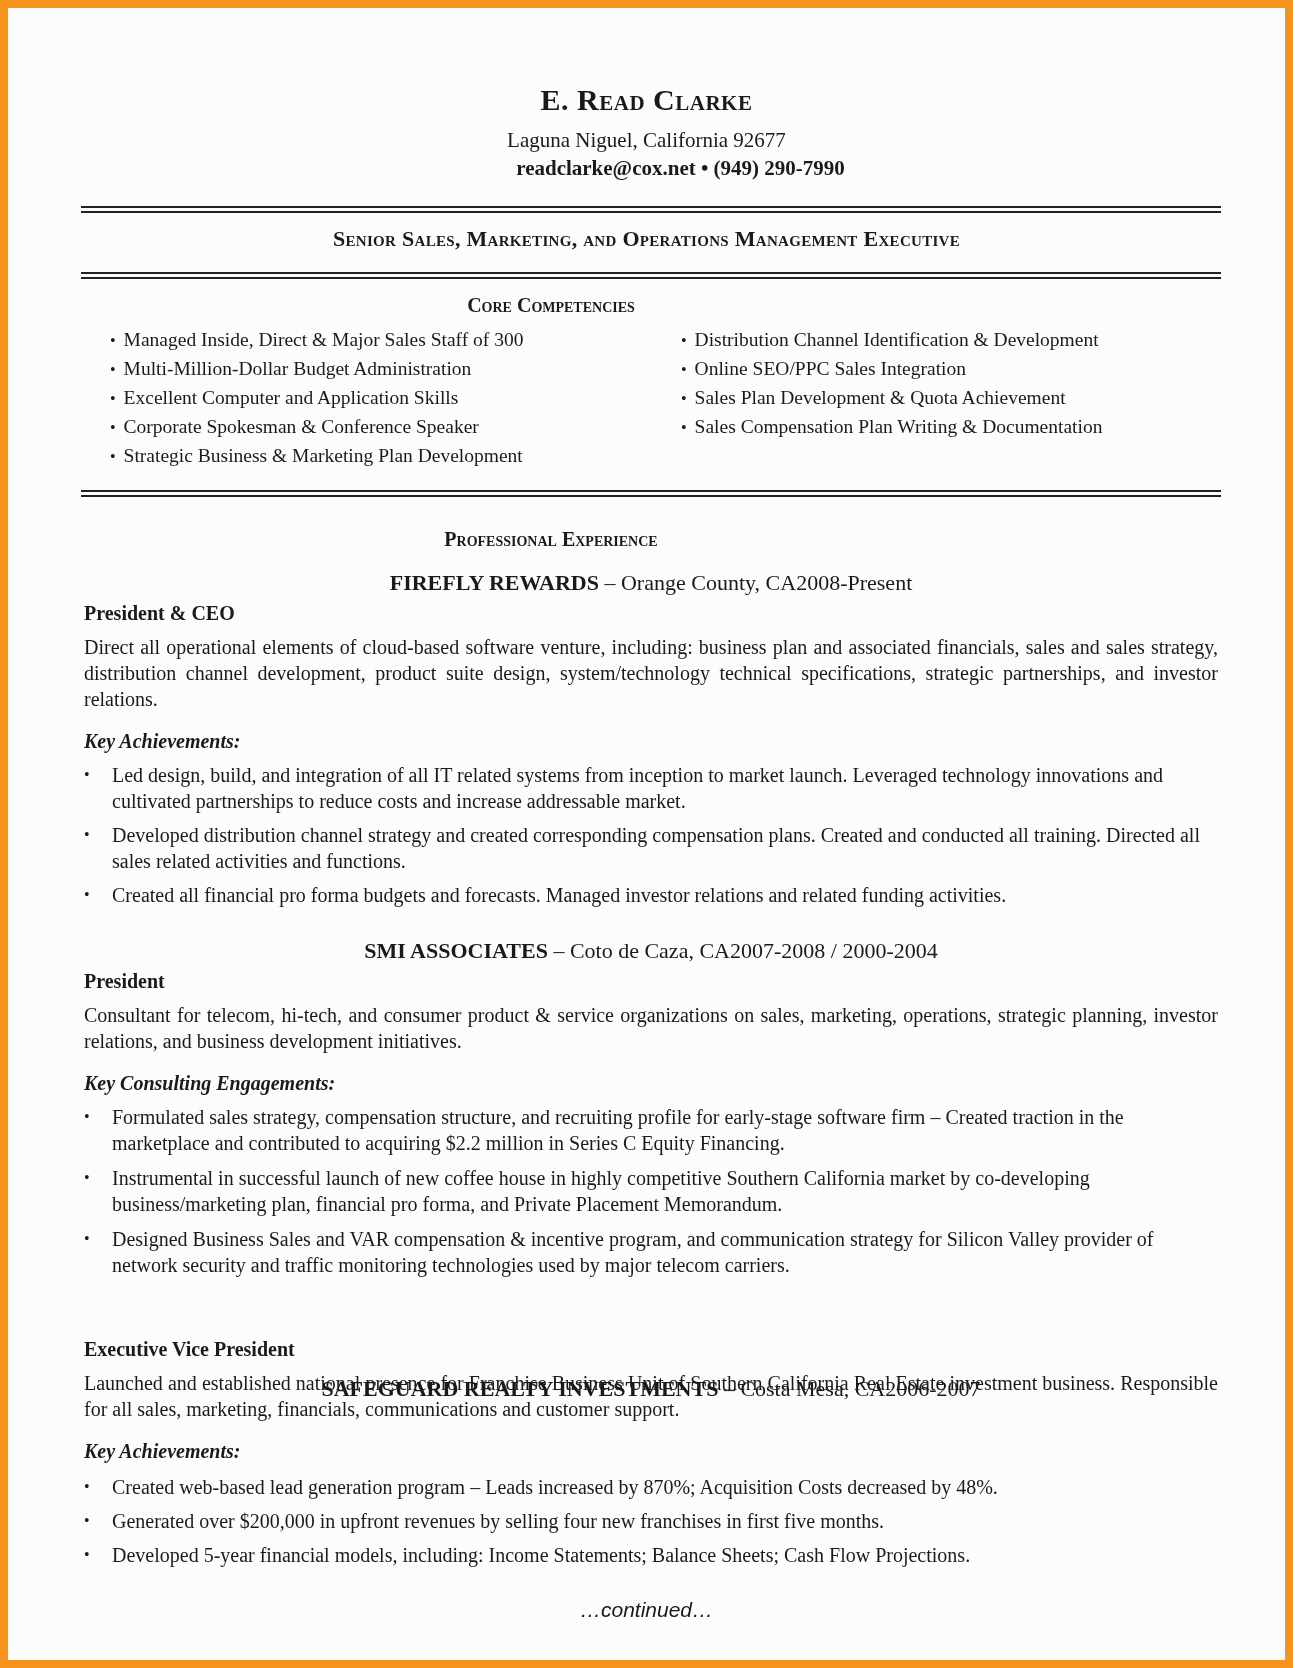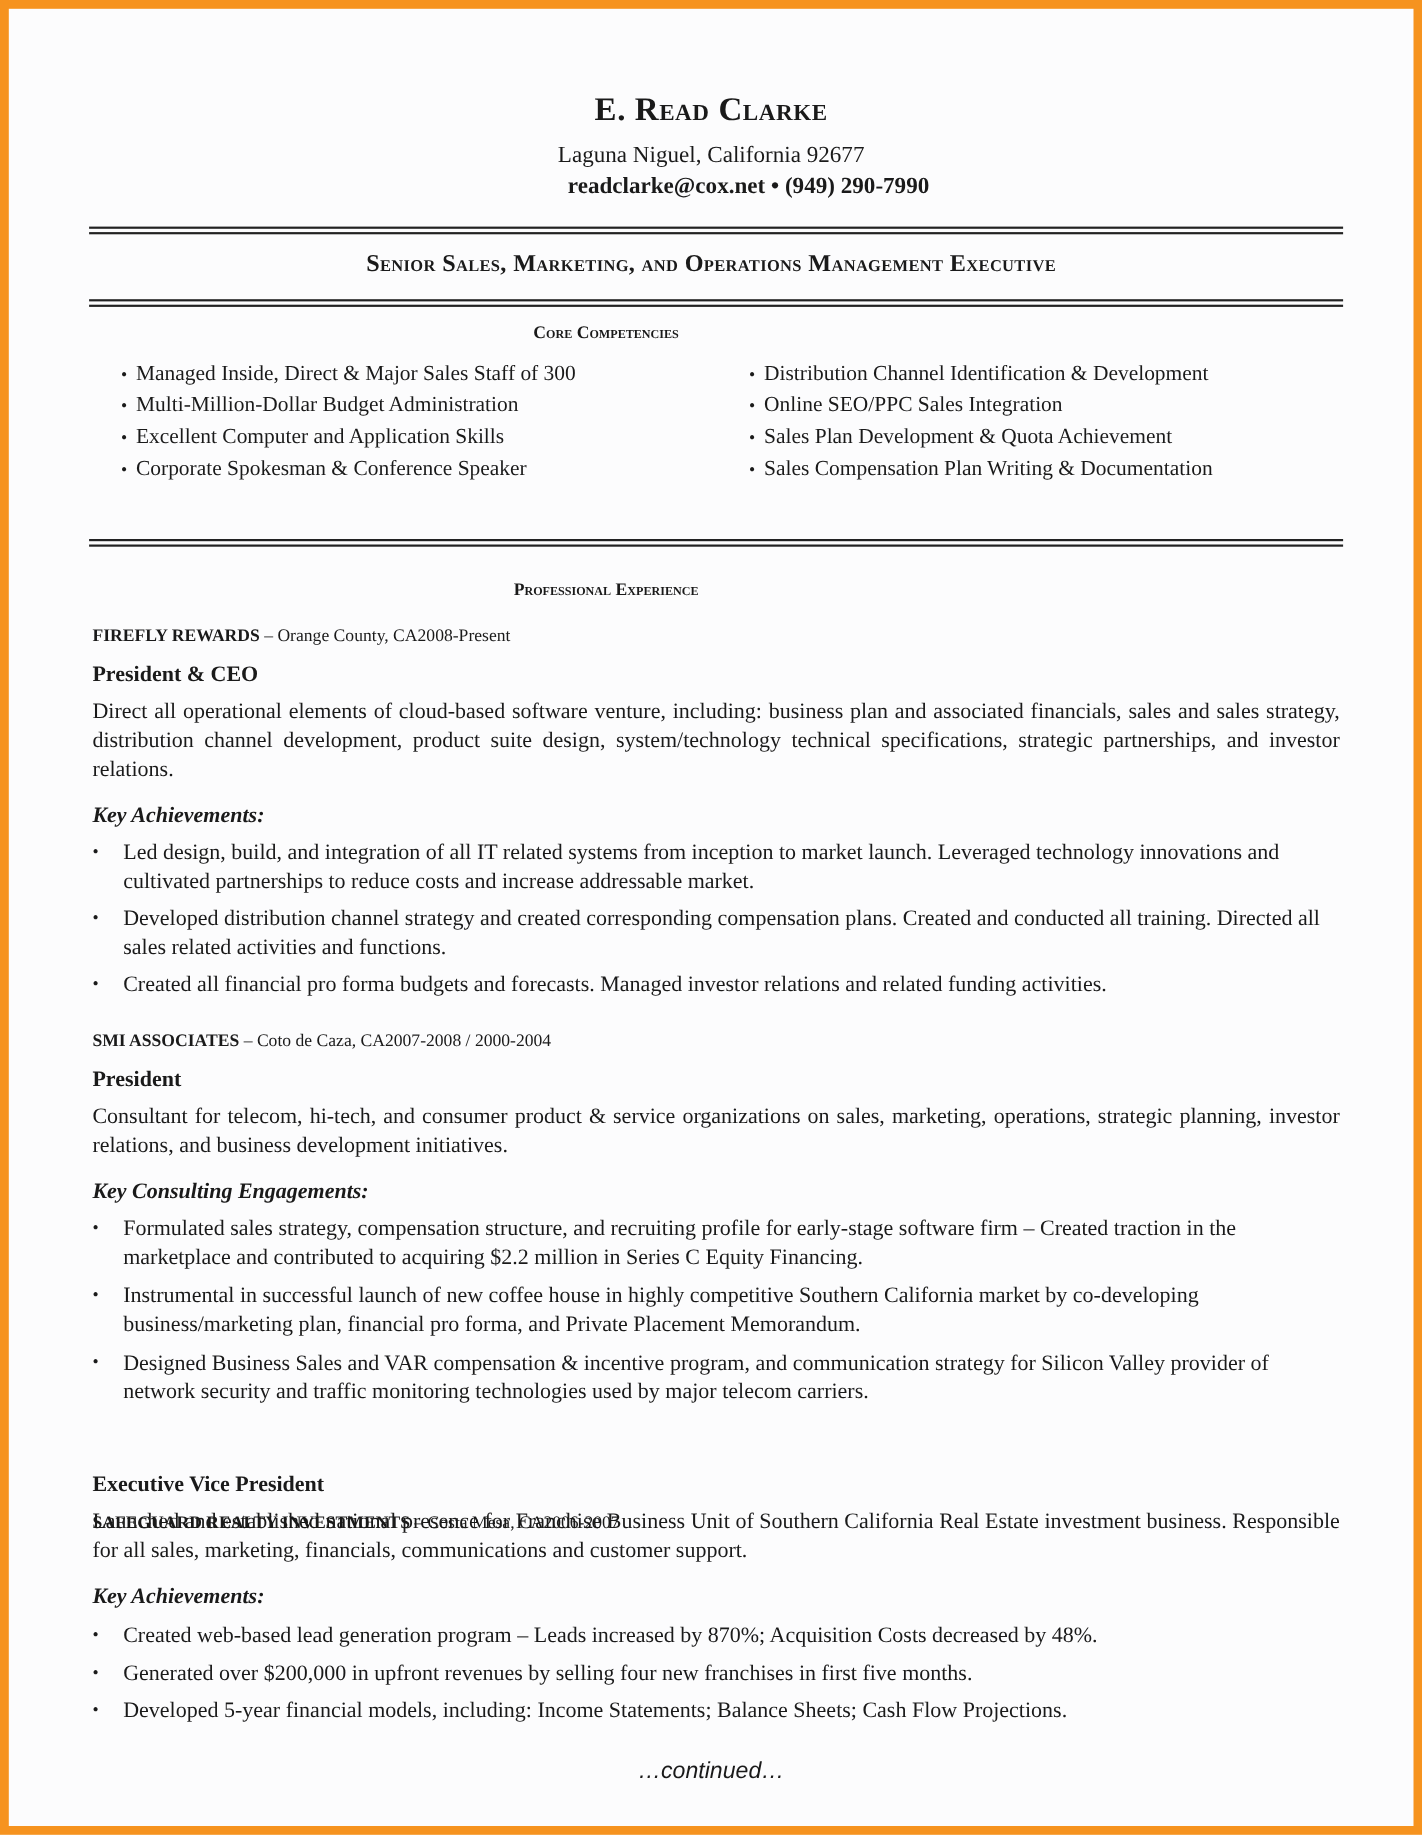--- a/index.html
+++ b/index.html
@@ -28,25 +28,25 @@
   .rule {
     position: absolute; left: 73px; width: 1140px; height: 3px;
     border-top: 2px solid #222; border-bottom: 2px solid #222;
   }
   .headline {
     left: 0; width: 1277px; top: 218px;
     font-size: 22px; font-weight: bold; font-variant: small-caps; letter-spacing: 0.3px;
   }
   .sec-title {
     left: 0; width: 1086px;
-    font-size: 16px; font-weight: bold; font-variant: small-caps;
+    font-size: 20px; font-weight: bold; font-variant: small-caps;
   }
   .comp-col { font-size: 19.5px; line-height: 28px; }
   .comp-col div::before { content: "\2022"; margin-right: 8px; font-size: 16px; }
-  .job-head { left: 76px; width: 1134px; font-size: 16px; display: flex; justify-content: flex-start; }
+  .job-head { left: 76px; width: 1134px; font-size: 22px; display: flex; justify-content: center; }
   .job-head .co { font-weight: bold; }
   .title { left: 76px; font-size: 20px; font-weight: bold; }
   .para { left: 76px; width: 1134px; font-size: 20px; line-height: 26px; text-align: justify; }
   .ka { left: 76px; font-size: 20px; font-weight: bold; font-style: italic; }
   .bul { left: 76px; width: 1134px; font-size: 20px; line-height: 26px; display: flex; }
   .bul .dot { width: 28px; flex: none; font-size: 16px; }
   .cont { left: 0; width: 1277px; top: 1590px; font-size: 21px; font-style: italic;
           font-family: "Liberation Sans", sans-serif; }
 </style>
 </head>
@@ -65,20 +65,21 @@
   <div class="rule" style="top:198px"></div>
   <div class="abs center headline">Senior Sales, Marketing, and Operations Management Executive</div>
   <div class="rule" style="top:264px"></div>
 
   <div class="abs center sec-title" style="top:286px">Core Competencies</div>
   <div class="abs comp-col" style="left:102px; top:318px">
     <div>Managed Inside, Direct &amp; Major Sales Staff of 300</div>
     <div>Multi-Million-Dollar Budget Administration</div>
     <div>Excellent Computer and Application Skills</div>
     <div>Corporate Spokesman &amp; Conference Speaker</div>
+    <div>Strategic Business &amp; Marketing Plan Development</div>
   </div>
   <div class="abs comp-col" style="left:673px; top:318px">
     <div>Distribution Channel Identification &amp; Development</div>
     <div>Online SEO/PPC Sales Integration</div>
     <div>Sales Plan Development &amp; Quota Achievement</div>
     <div>Sales Compensation Plan Writing &amp; Documentation</div>
   </div>
   <div class="rule" style="top:482px"></div>
 
   <div class="abs center sec-title" style="top:520px">Professional Experience</div>

